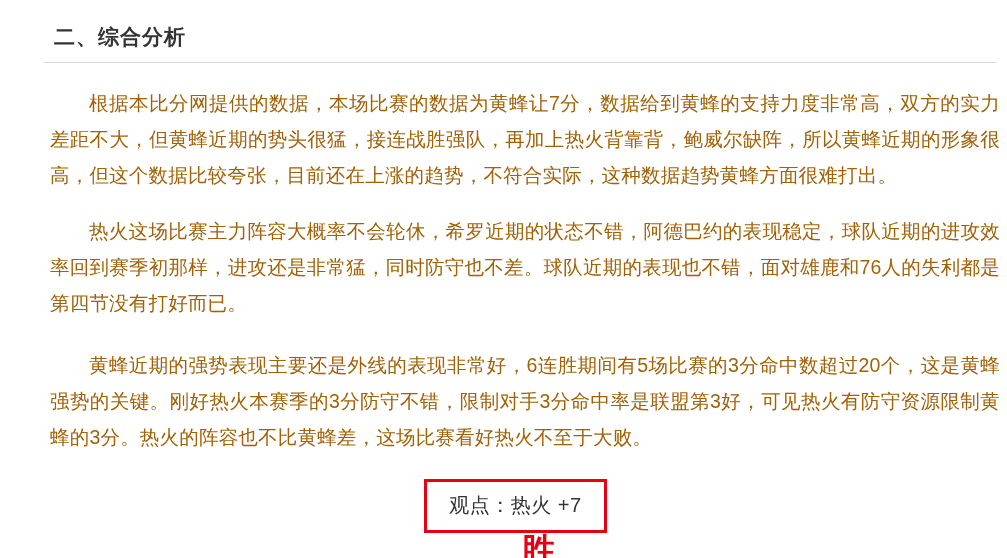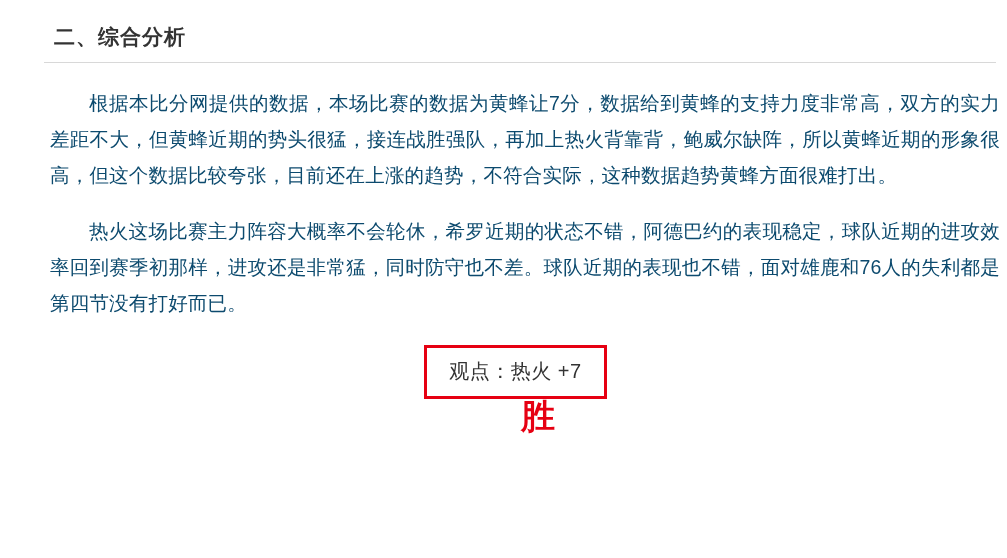--- a/index.html
+++ b/index.html
@@ -29,21 +29,21 @@
     line-height: 34px;
   }
   .divider {
     height: 1px;
     background: #d8d8d8;
     margin: 8px 0 0 0;
     width: 952px;
   }
   .body-text {
     font-size: 19.5px;
-    color: #0c4a6e;
+    color: #a16207;
     line-height: 36px;
     text-align: justify;
     text-indent: 2em;
     margin: 18px 0 0 6px;
     width: 950px;
     letter-spacing: 0.2px;
   }
   .p-gap-1 { margin-top: 22px; }
   .p-gap-2 { margin-top: 20px; }
   .p-gap-3 { margin-top: 26px; }
@@ -79,19 +79,20 @@
 <div class="page">
 
   <div class="section-title">二、综合分析</div>
 
   <div class="divider"></div>
 
   <p class="body-text p-gap-1">根据本比分网提供的数据，本场比赛的数据为黄蜂让7分，数据给到黄蜂的支持力度非常高，双方的实力差距不大，但黄蜂近期的势头很猛，接连战胜强队，再加上热火背靠背，鲍威尔缺阵，所以黄蜂近期的形象很高，但这个数据比较夸张，目前还在上涨的趋势，不符合实际，这种数据趋势黄蜂方面很难打出。</p>
 
   <p class="body-text p-gap-2">热火这场比赛主力阵容大概率不会轮休，希罗近期的状态不错，阿德巴约的表现稳定，球队近期的进攻效率回到赛季初那样，进攻还是非常猛，同时防守也不差。球队近期的表现也不错，面对雄鹿和76人的失利都是第四节没有打好而已。</p>
 
+  <p class="body-text p-gap-3">黄蜂近期的强势表现主要还是外线的表现非常好，6连胜期间有5场比赛的3分命中数超过20个，这是黄蜂强势的关键。刚好热火本赛季的3分防守不错，限制对手3分命中率是联盟第3好，可见热火有防守资源限制黄蜂的3分。热火的阵容也不比黄蜂差，这场比赛看好热火不至于大败。</p>
 
   <div class="conclusion-row">
     <div class="conclusion-box">观点：热火 +7</div>
     <div class="result-mark">胜</div>
   </div>
 
 </div>
 
 </body></html>

